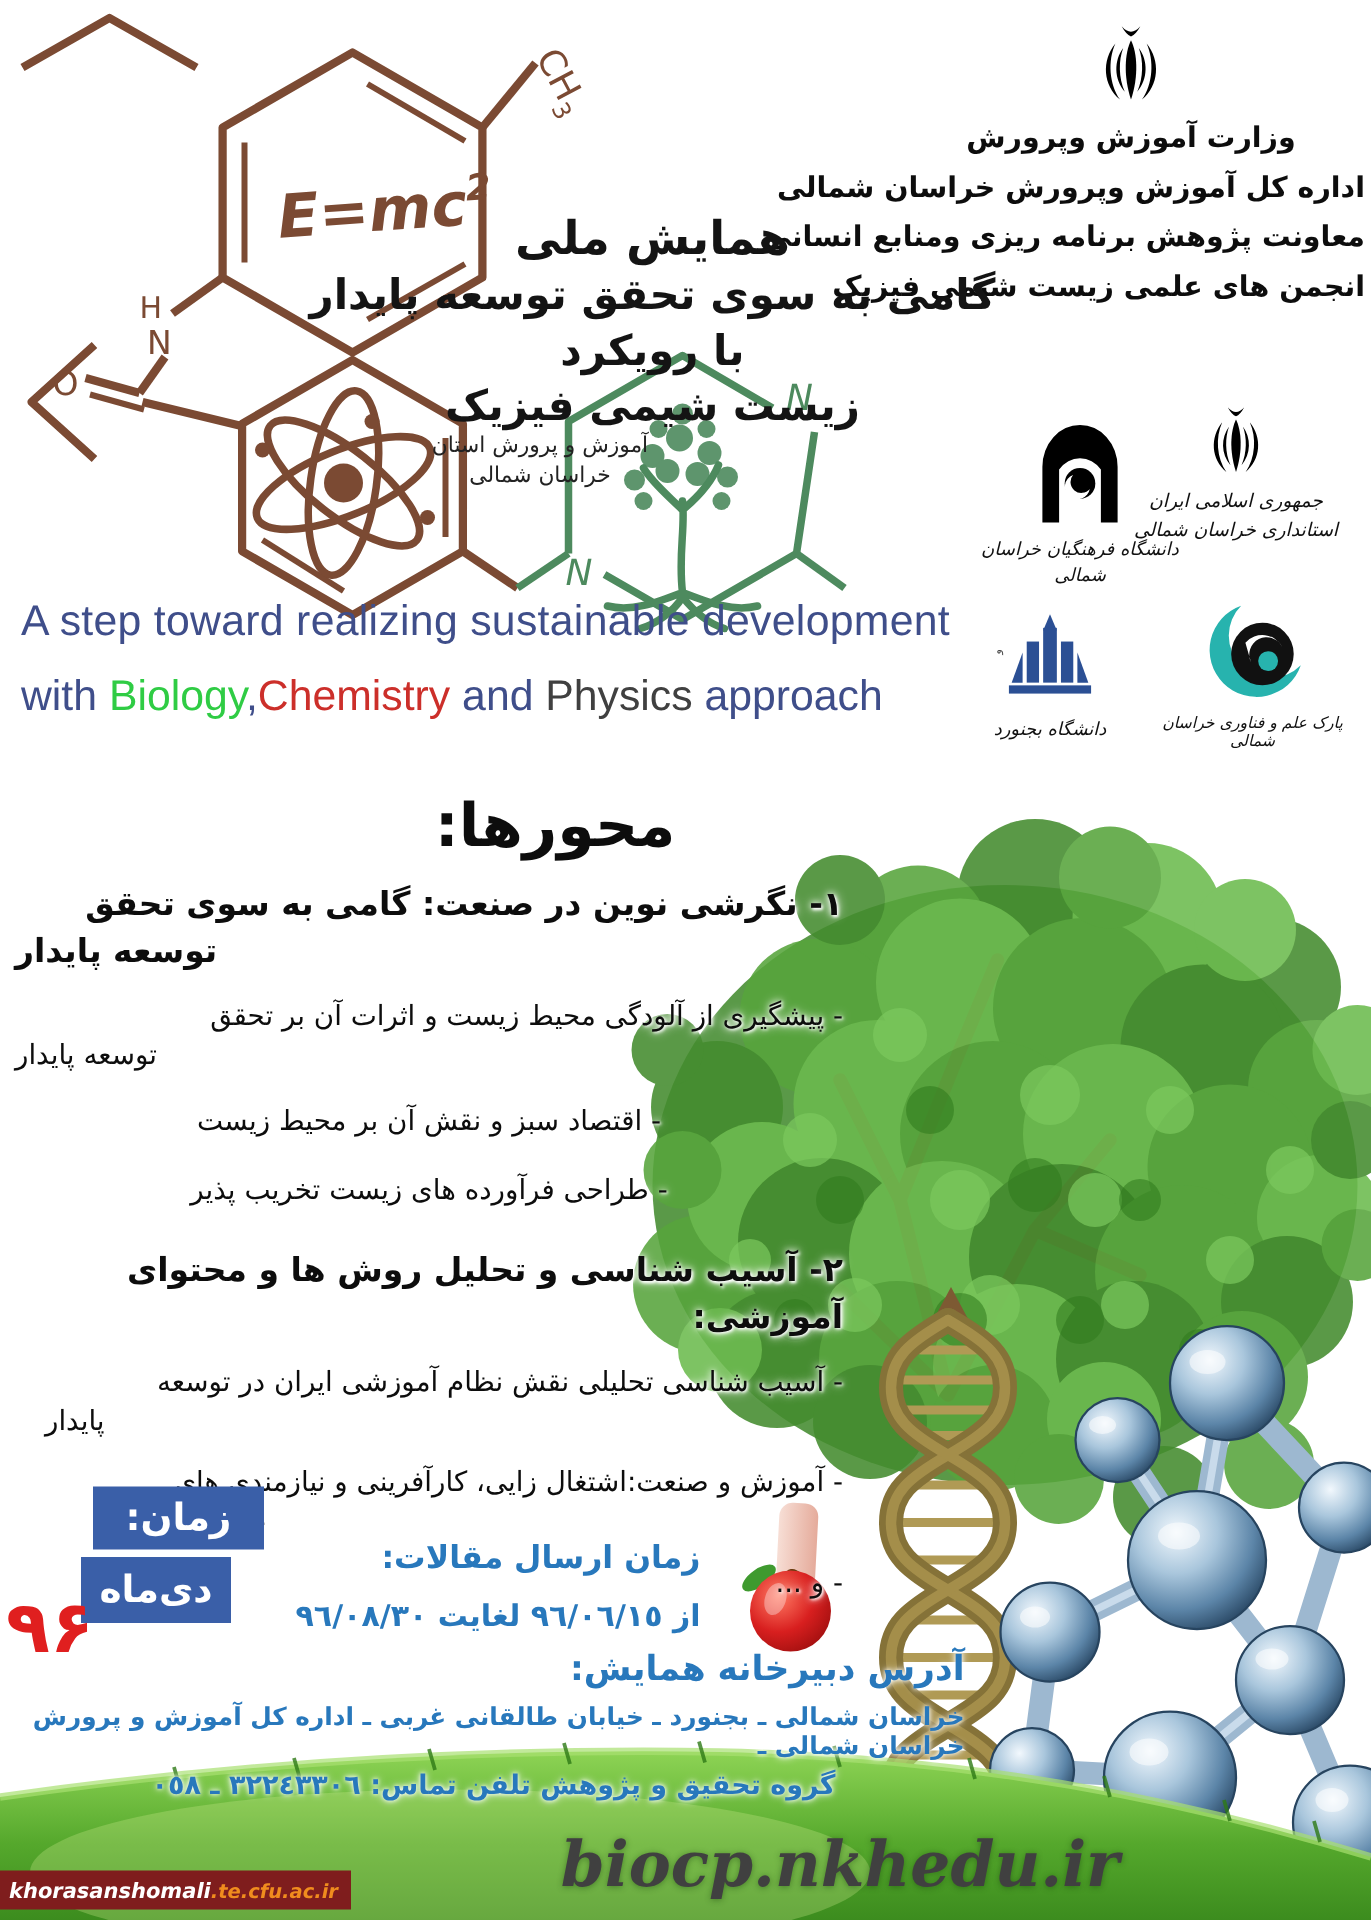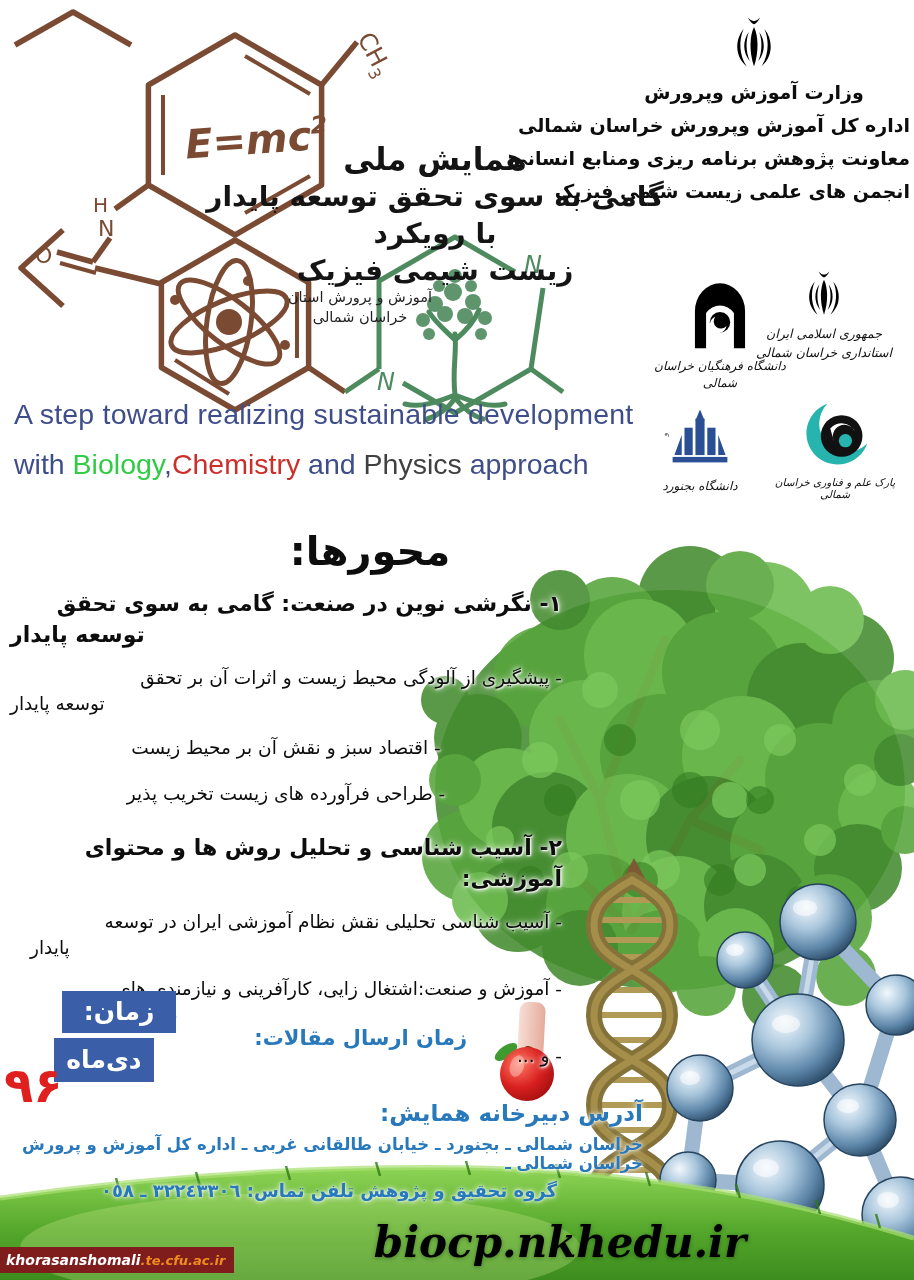--- a/index.html
+++ b/index.html
@@ -60,21 +60,21 @@
   .submission .sr{font-size:20px;font-weight:bold;margin-top:15px;white-space:nowrap;}
   
   .address{left:15px;top:1100px;width:628px;direction:rtl;color:#2878bc;z-index:3;
            text-shadow:0 0 3px #fff,0 0 6px #fff;}
   .address .ah{font-size:23px;font-weight:bold;text-align:right;}
   .address .a1{font-size:16.5px;font-weight:bold;text-align:right;margin-top:9px;}
   .address .a2{font-size:18px;font-weight:bold;text-align:center;margin-top:7px;}
   
   .site{left:340px;top:1218px;width:440px;text-align:center;z-index:5;
         font-family:"DejaVu Serif",serif;font-style:italic;font-weight:bold;
-        font-size:42px;color:#000000;text-shadow:0 1px 4px rgba(20,60,10,.45);}
+        font-size:42px;color:#404040;text-shadow:0 1px 4px rgba(20,60,10,.45);}
   .watermark{left:0;top:1247px;background:#7f1d1d;padding:3px 9px 4px 6px;z-index:6;
              font-style:italic;font-weight:bold;white-space:nowrap;}
   .watermark .w1{color:#fff;font-size:14px;}
   .watermark .w2{color:#f08c1e;font-size:13px;}
 </style>
 </head>
 <body>
 
 <div class="poster">
 
@@ -423,20 +423,21 @@
     </div>
     <div class="bullet b-right">- و ...</div>
   </div>
 
   <div class="abs tb-box1">زمان:</div>
   <div class="abs tb-box2">دی‌ماه</div>
   <div class="abs tb-year">۹۶</div>
 
   <div class="abs submission">
     <div class="sh">زمان ارسال مقالات:</div>
+    <div class="sr">از ٩٦/٠٦/١٥ لغایت ٩٦/٠٨/٣٠</div>
   </div>
 
   <div class="abs address">
     <div class="ah">آدرس دبیرخانه همایش:</div>
     <div class="a1">خراسان شمالی ـ بجنورد ـ خیابان طالقانی غربی ـ اداره کل آموزش و پرورش خراسان شمالی ـ</div>
     <div class="a2">گروه تحقیق و پژوهش تلفن تماس: ٣٢٢٤٣٣٠٦ ـ ٠٥٨</div>
   </div>
 
   <div class="abs site">biocp.nkhedu.ir</div>
   <div class="abs watermark"><span class="w1">khorasanshomali</span><span class="w2">.te.cfu.ac.ir</span></div>

